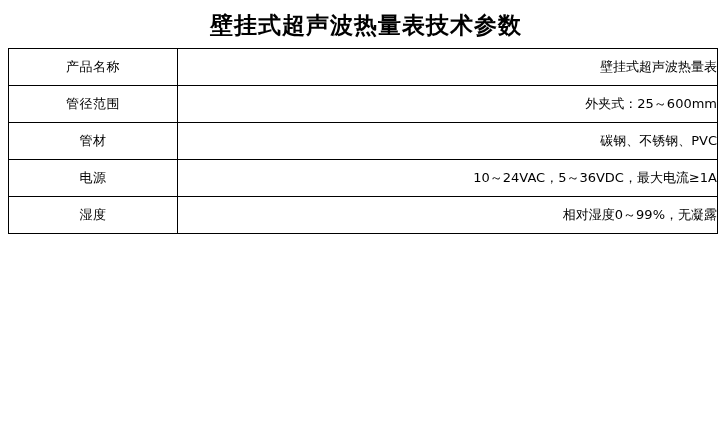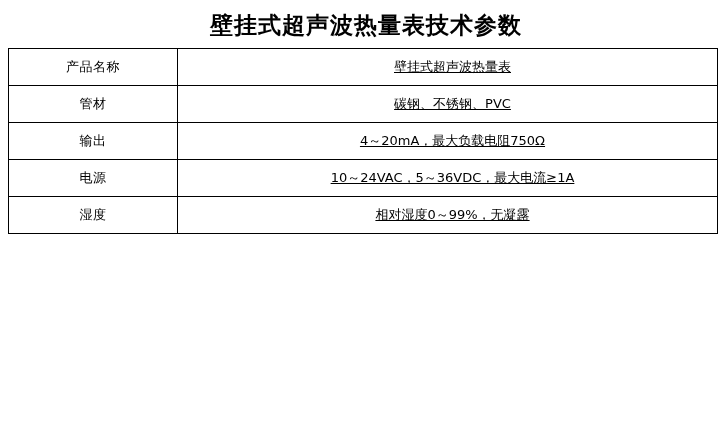--- a/index.html
+++ b/index.html
@@ -41,46 +41,45 @@
     vertical-align: middle;
   }
   td.label {
     width: 160px;
     text-align: center;
     padding: 0 4px;
     letter-spacing: 0.5px;
   }
   td.value {
     padding: 0 0 0 10px;
-    text-align: center;
-    text-decoration: underline;
+    text-align: right;
   }
   .spaced {
     letter-spacing: 10px;
     padding-left: 10px;
   }
 </style>
 </head>
 <body>
 
 <div class="sheet">
   <div class="title">壁挂式超声波热量表技术参数</div>
   <table class="spec">
     <tbody>
       <tr>
         <td class="label">产品名称</td>
         <td class="value">壁挂式超声波热量表</td>
       </tr>
       <tr>
+        <td class="label">管径范围</td>
+        <td class="value">外夹式：25～600mm</td>
+      </tr>
+      <tr>
         <td class="label spaced">管材</td>
         <td class="value">碳钢、不锈钢、PVC</td>
-      </tr>
-      <tr>
-        <td class="label spaced">输出</td>
-        <td class="value">4～20mA，最大负载电阻750Ω</td>
       </tr>
       <tr>
         <td class="label spaced">电源</td>
         <td class="value">10～24VAC，5～36VDC，最大电流≥1A</td>
       </tr>
       <tr>
         <td class="label spaced">湿度</td>
         <td class="value">相对湿度0～99%，无凝露</td>
       </tr>
     </tbody>

